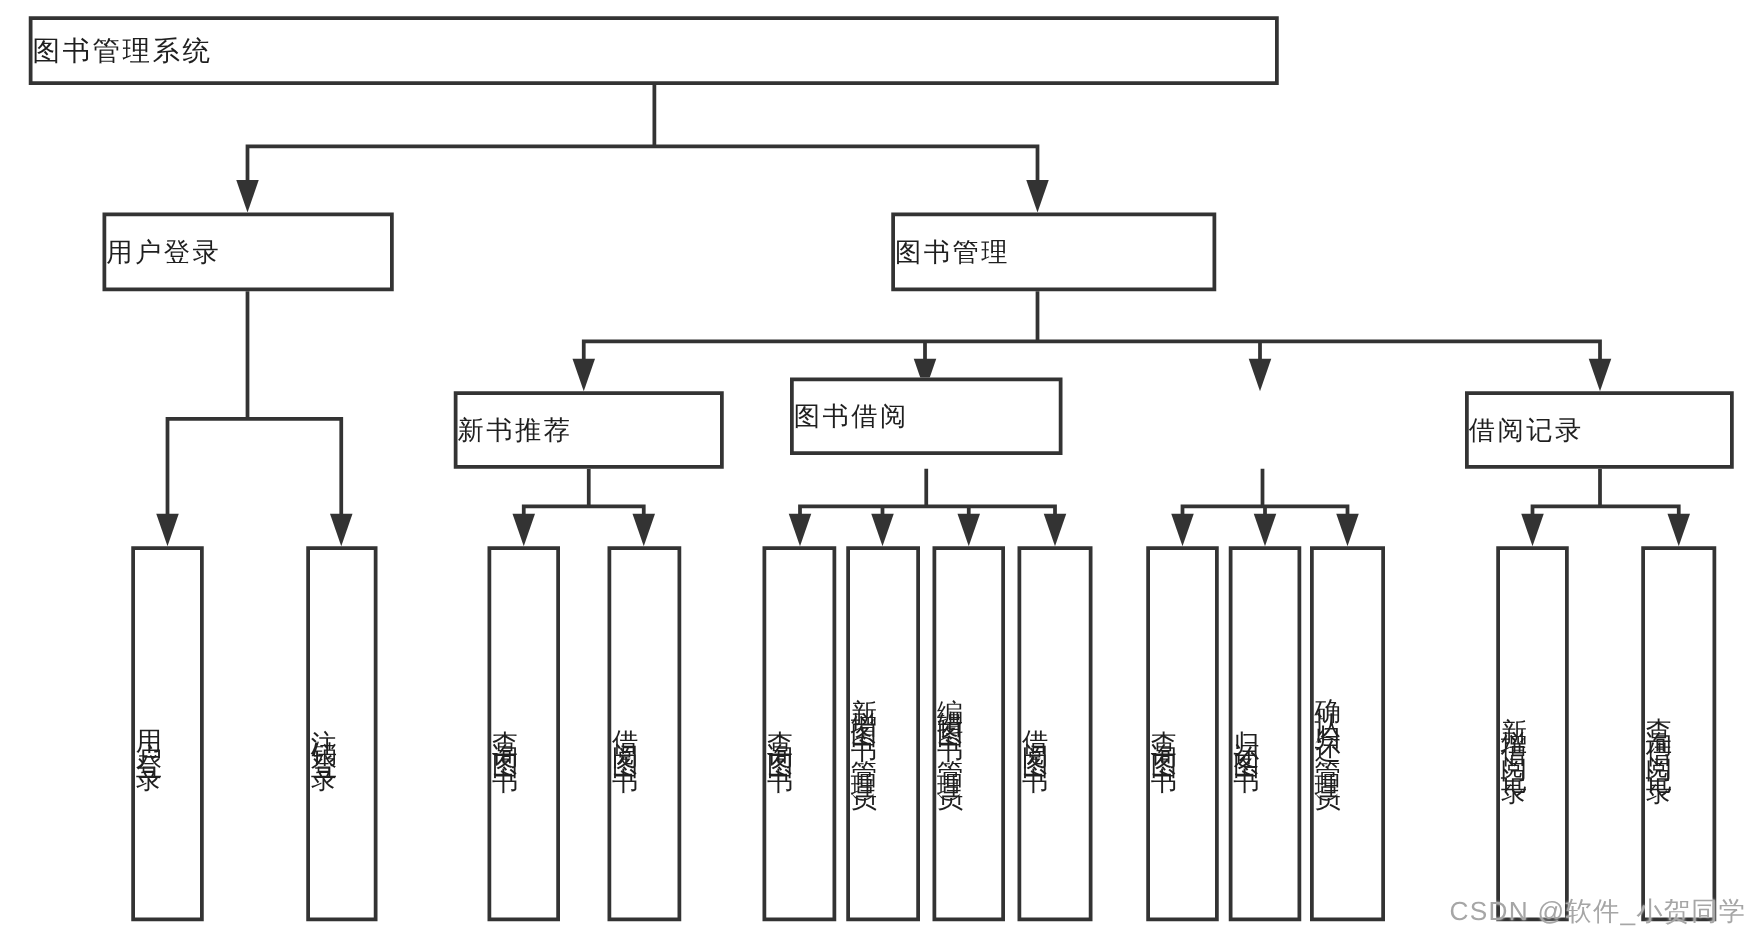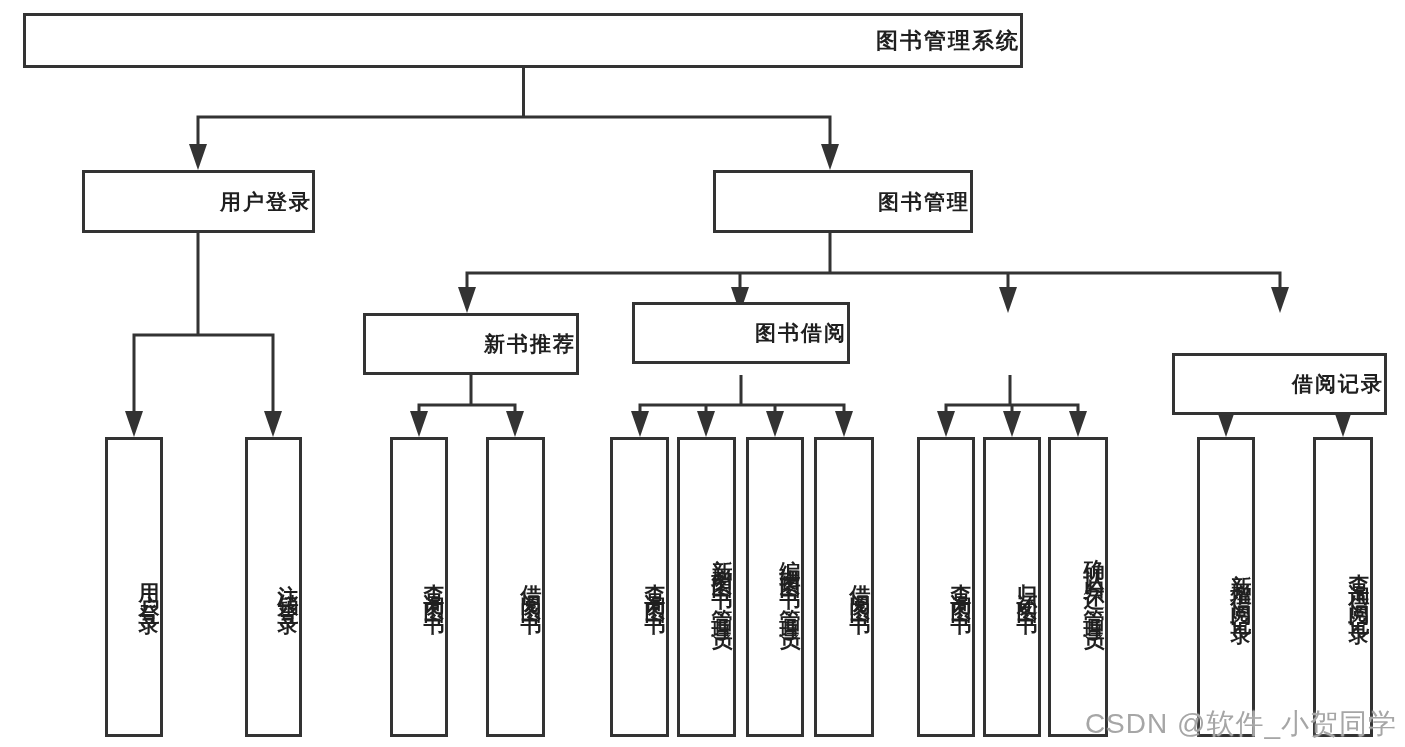--- a/index.html
+++ b/index.html
@@ -33,54 +33,53 @@
     fill: var(--line);
     stroke: none;
   }
   .node {
     position: absolute;
     box-sizing: border-box;
     border: 3px solid var(--line);
     background: var(--box-bg);
     display: flex;
     align-items: center;
-    justify-content: flex-end;
+    justify-content: flex-start;
     color: var(--text);
     text-align: center;
-    font-weight: bold;
   }
   .node.root  { font-size: 22px; letter-spacing: 2px; }
   .node.lvl   { font-size: 21px; letter-spacing: 2px; }
   .node.leaf  { font-size: 21px; }
   .vtext {
     writing-mode: vertical-rl;
     text-orientation: mixed;
     letter-spacing: 10px;
     line-height: 1;
     color: var(--text);
   }
   .watermark {
     position: absolute;
     right: 8px;
     bottom: 4px;
-    font-size: 28px;
+    font-size: 21px;
     color: var(--watermark);
     letter-spacing: 1px;
     text-shadow: 0 0 2px #ffffff;
     white-space: nowrap;
   }
 
   
   #n-root   { left: 23px;   top: 13px;  width: 1000px; height: 55px; }
   #n-login  { left: 82px;   top: 170px; width: 233px;  height: 63px; }
   #n-mgmt   { left: 713px;  top: 170px; width: 260px;  height: 63px; }
   #n-rec    { left: 363px;  top: 313px; width: 216px;  height: 62px; }
   #n-borrow { left: 632px;  top: 302px; width: 218px;  height: 62px; }
   #n-cur    { left: 903px;  top: 313px; width: 214px;  height: 62px; }
-  #n-hist   { left: 1172px; top: 313px; width: 215px;  height: 62px; margin-top: 40px; }
+  #n-hist   { left: 1172px; top: 313px; width: 215px;  height: 62px; }
 
   .node.leaf { top: 437px; height: 300px; }
   #l-1  { left: 105px;  width: 58px; }
   #l-2  { left: 245px;  width: 57px; }
   #l-3  { left: 390px;  width: 58px; }
   #l-4  { left: 486px;  width: 59px; }
   #l-5  { left: 610px;  width: 59px; }
   #l-6  { left: 677px;  width: 59px; }
   #l-7  { left: 746px;  width: 58px; }
   #l-8  { left: 814px;  width: 60px; }

